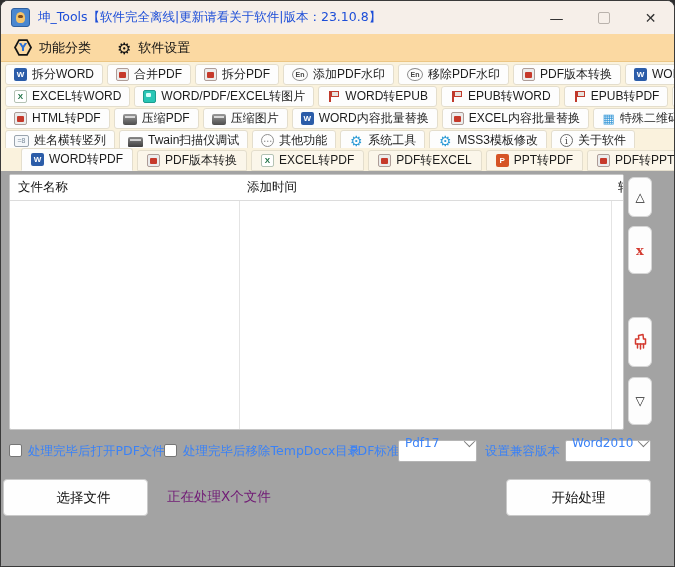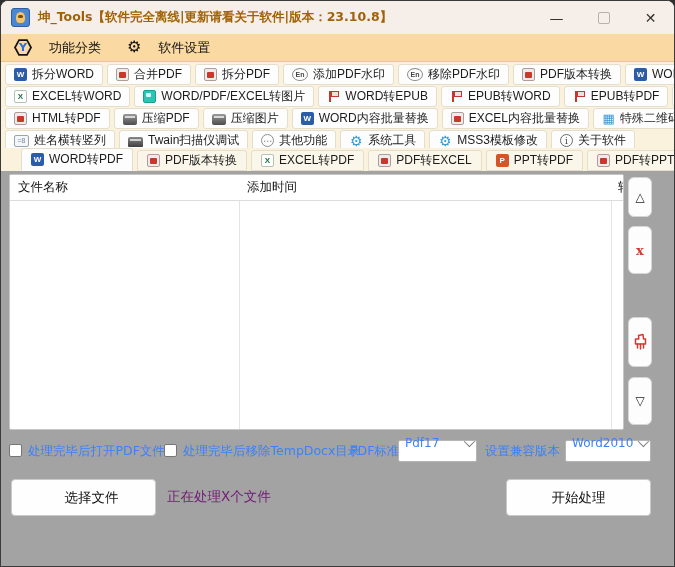--- a/index.html
+++ b/index.html
@@ -24,36 +24,36 @@
     position:relative;flex:0 0 auto;margin-right:8px;border:1px solid #2f5f9e;box-sizing:border-box;
   }
   .app-icon::before{
     content:"";position:absolute;left:4px;top:3px;width:9px;height:11px;
     background:#f5c469;border-radius:50% 50% 40% 40%;
   }
   .app-icon::after{
     content:"";position:absolute;left:6px;top:6px;width:5px;height:3px;
     background:#7a4a1e;border-radius:2px;
   }
-  .title-text{font-size:12.5px;font-weight:700;color:#a16207;white-space:nowrap;}
+  .title-text{font-size:12.5px;font-weight:400;color:#1d4ed8;white-space:nowrap;}
   .win-controls{position:absolute;right:0;top:0;height:33px;display:flex;}
   .win-btn{
     width:47px;height:33px;display:flex;align-items:center;justify-content:center;
     font-size:13px;color:#333;
   }
   .win-btn.min{font-size:14px;}
   .max-box{width:10px;height:10px;border:1px solid #b9b2ac;border-radius:2px;}
   .win-btn.close{font-size:14px;}
   
   .menubar{
     position:absolute;left:0;top:33px;width:100%;height:28px;
     background:#fbd9a2;border-bottom:1px solid #ecc684;
     display:flex;align-items:center;gap:26px;padding-left:13px;box-sizing:border-box;
   }
-  .menu-item{display:flex;align-items:flex-start;gap:17px;font-size:13px;color:#111;cursor:default;}
+  .menu-item{display:flex;align-items:flex-end;gap:7px;font-size:13px;color:#111;cursor:default;}
   .hex{width:18px;height:18px;position:relative;flex:0 0 auto;}
   .hex-outer{position:absolute;inset:0;background:#141414;
     clip-path:polygon(25% 4%,75% 4%,100% 50%,75% 96%,25% 96%,0% 50%);}
   .hex-inner{position:absolute;inset:2px;background:#fbd9a2;
     clip-path:polygon(25% 4%,75% 4%,100% 50%,75% 96%,25% 96%,0% 50%);}
   .hex-letter{position:absolute;inset:0;display:flex;align-items:center;justify-content:center;}
   .hex-letter::before{content:"Y";color:#2a6fd6;font-weight:bold;font-size:11px;}
   .gear-glyph{font-size:16px;color:#141414;line-height:1;}
   
   .toolbar{
@@ -160,21 +160,21 @@
   .sel-compat{left:564px;width:86px;}
   .select .val{flex:1;white-space:nowrap;overflow:hidden;}
   .chev{width:7px;height:7px;border-right:1.4px solid #7a7a7a;border-bottom:1.4px solid #7a7a7a;
     transform:rotate(45deg) translateY(-2px);flex:0 0 auto;}
   
   .footer-btn{
     position:absolute;top:478px;width:145px;height:37px;
     background:#fefefe;border:1px solid #c9c9c9;border-radius:4px;box-sizing:border-box;
     display:flex;align-items:center;justify-content:center;font-size:13.5px;color:#111;
   }
-  .btn-select{left:10px;padding-left:22px;}
+  .btn-select{left:2px;padding-left:22px;}
   .btn-start{left:505px;}
   .status-text{
     position:absolute;left:166px;top:487px;font-size:13.5px;color:#701a75;white-space:nowrap;
   }
 </style>
 </head>
 <body>
 
 <div class="window">
 

